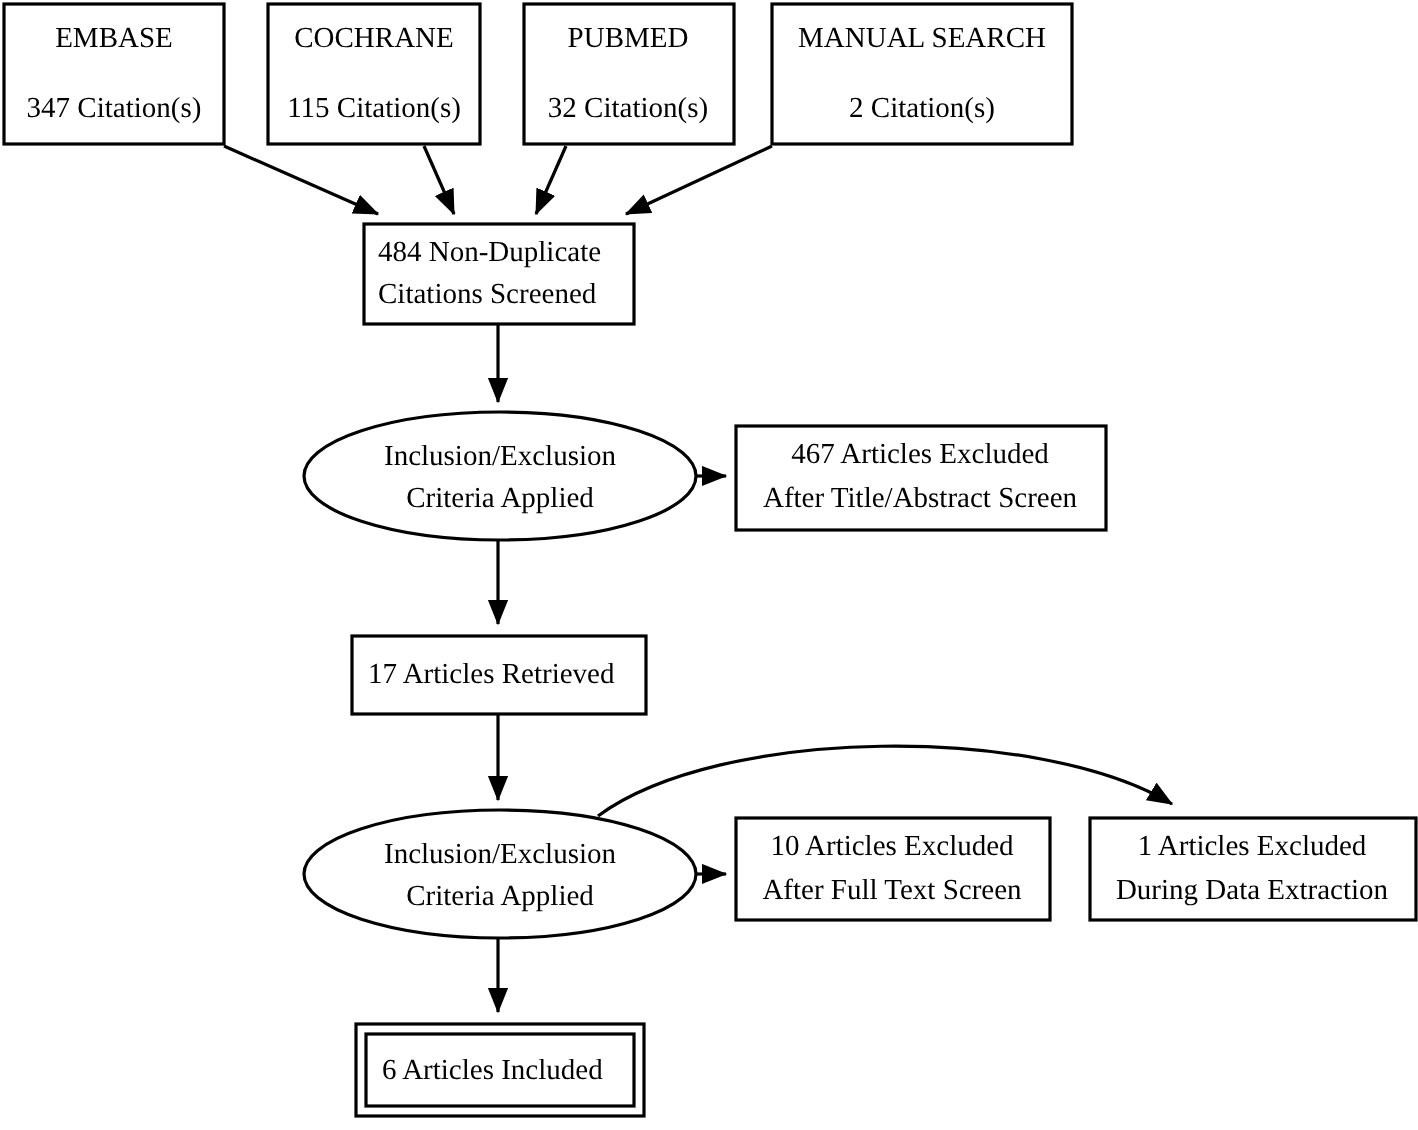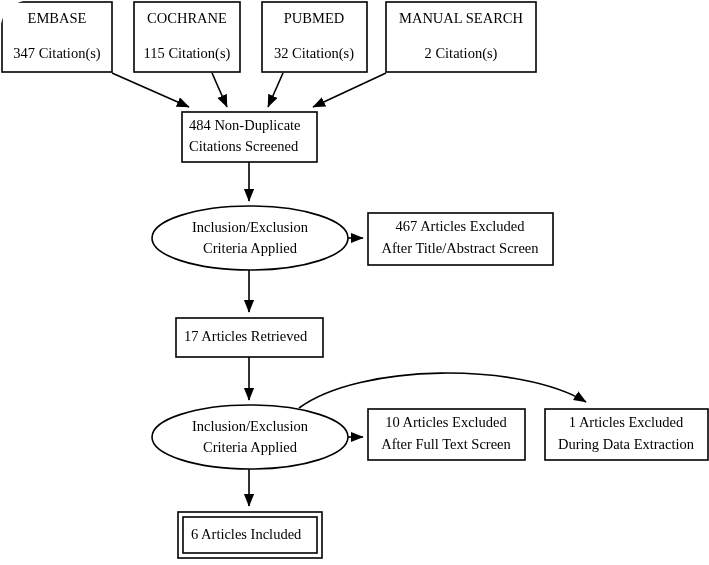--- a/index.html
+++ b/index.html
@@ -7,21 +7,20 @@
     padding: 0;
     background: #ffffff;
   }
   #diagram-root {
     position: relative;
     width: 709px;
     height: 565px;
     background: #ffffff;
     font-family: "Liberation Serif", "DejaVu Serif", serif;
     overflow: hidden;
-    border-radius: 31px;
   }
   svg#flow-svg {
     position: absolute;
     top: 0;
     left: 0;
     width: 709px;
     height: 565px;
   }
   .node-box {
     fill: #ffffff;

